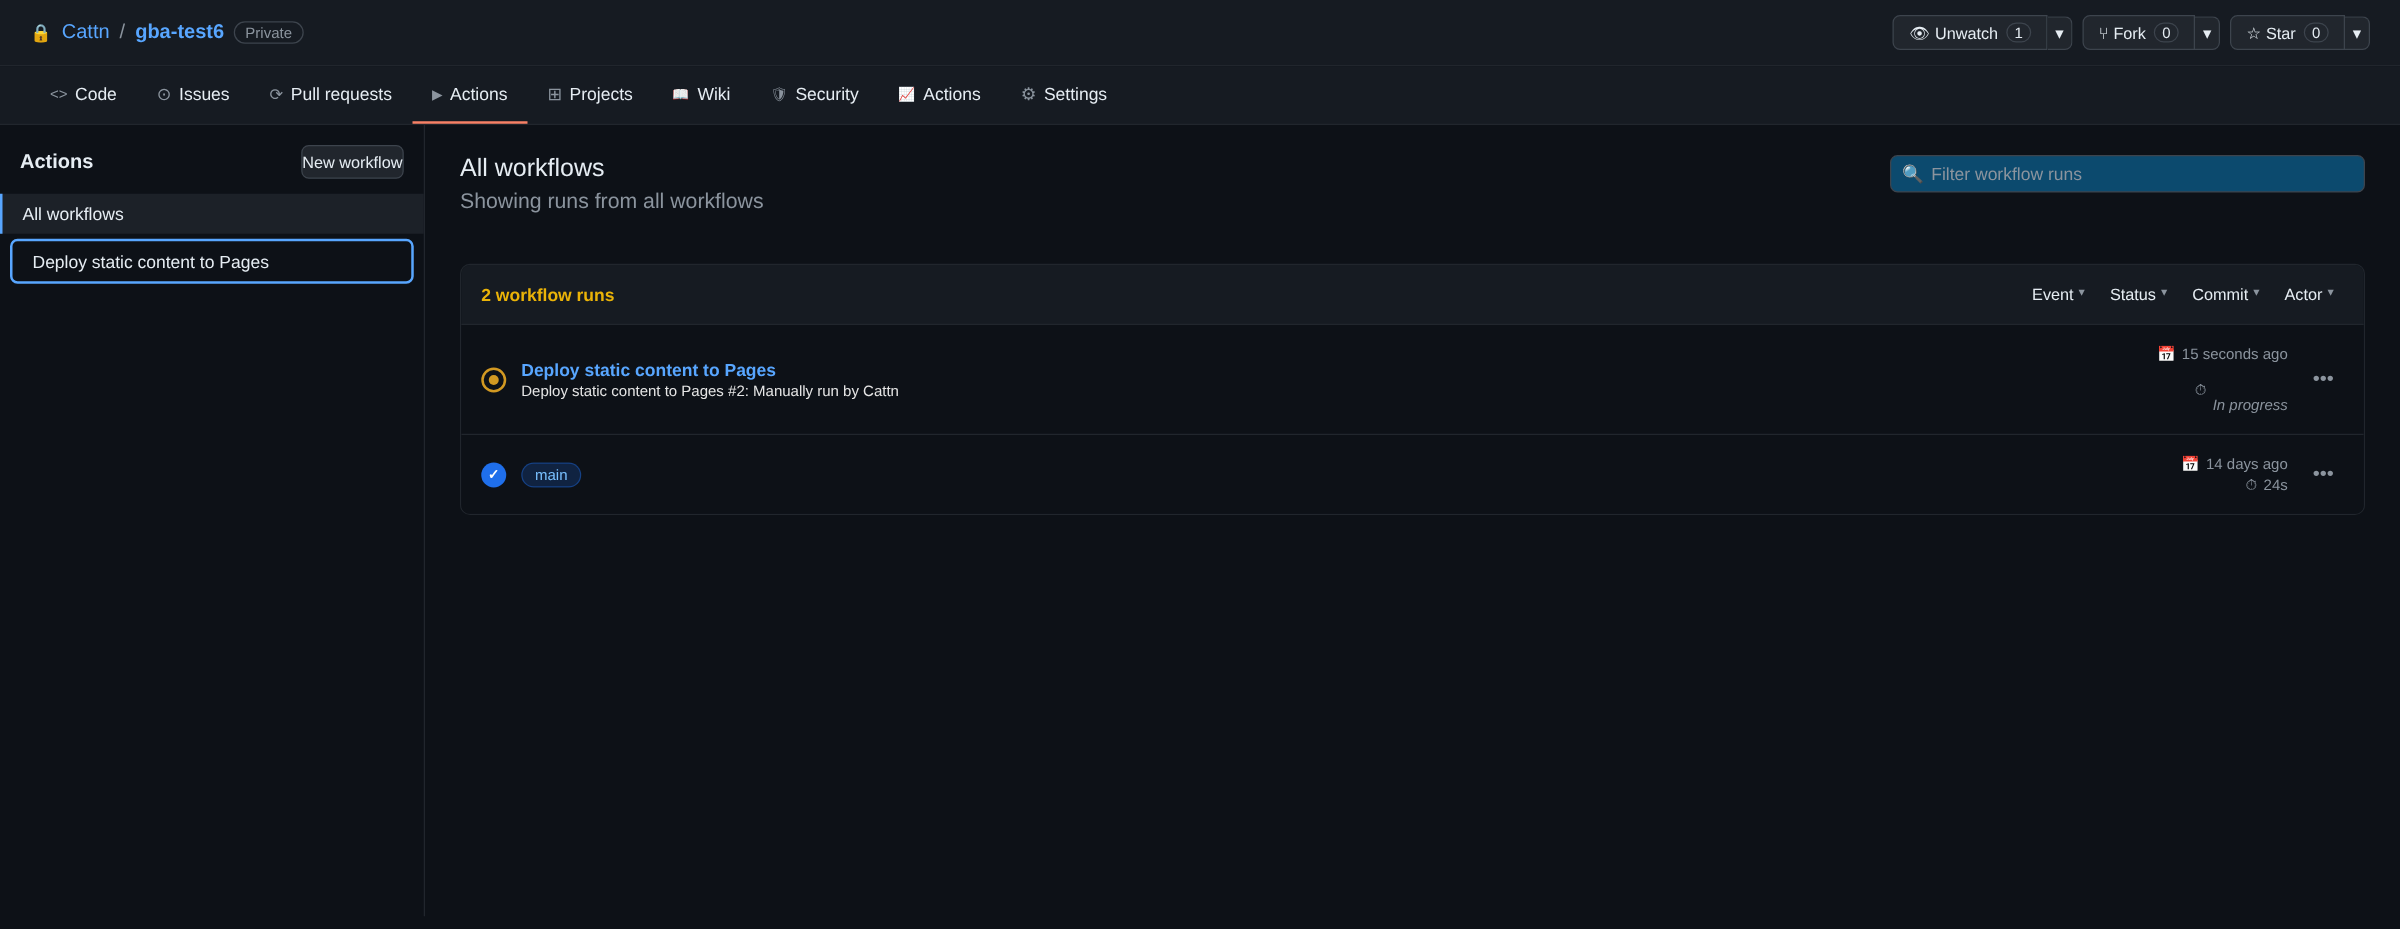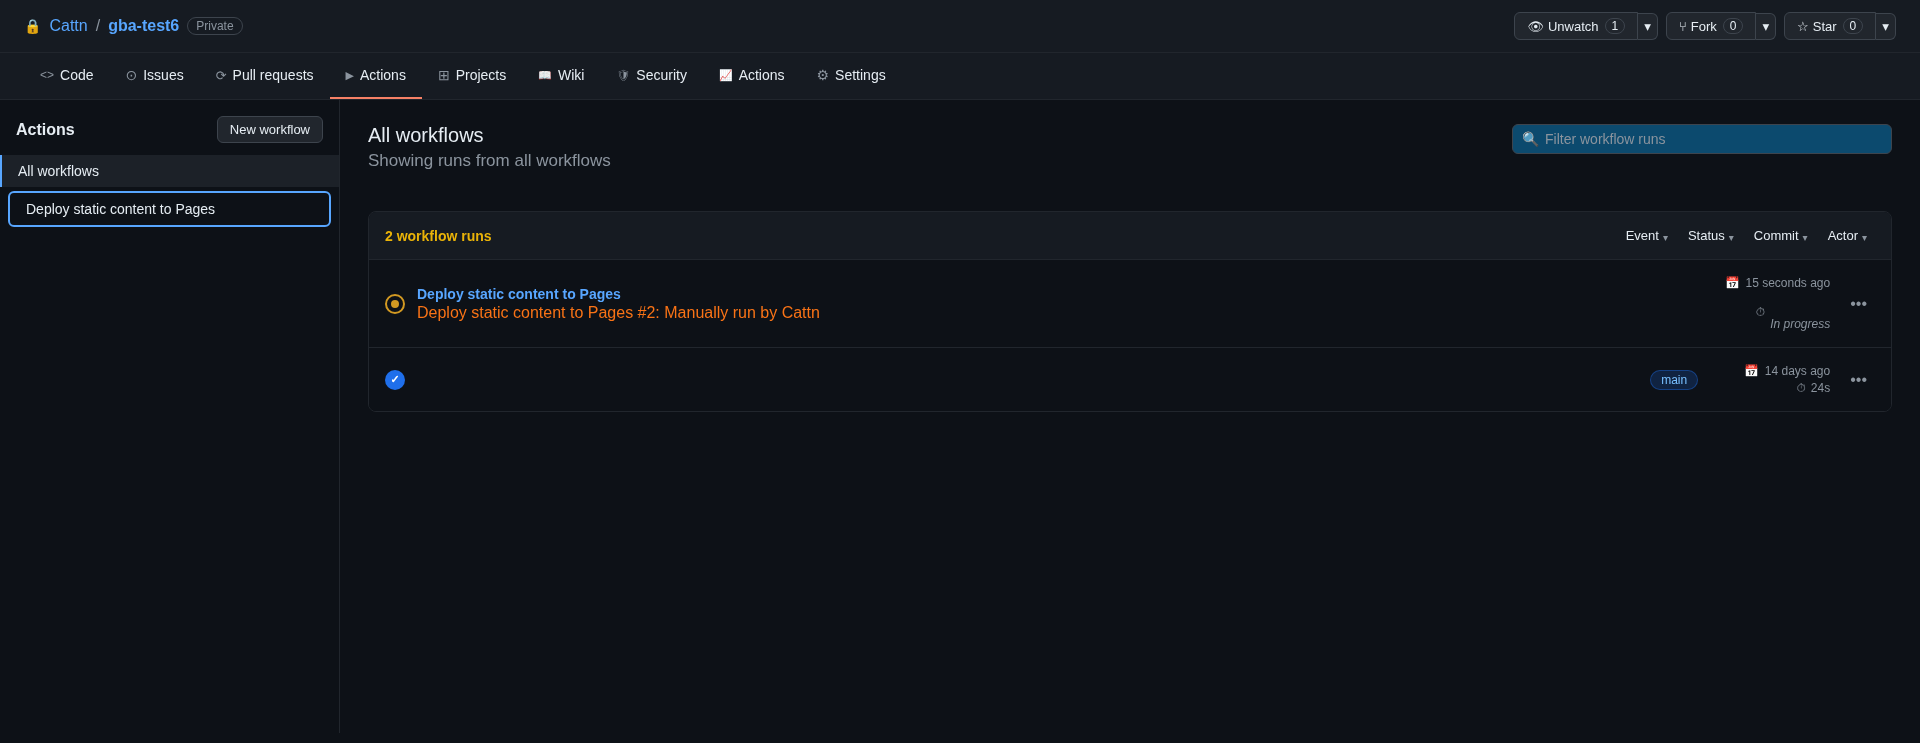--- a/index.html
+++ b/index.html
@@ -120,21 +120,21 @@
     }
     .sidebar-title {
       font-size: 16px;
       font-weight: 600;
       color: #e6edf3;
     }
     .new-workflow-btn {
       background: #21262d;
       border: 1px solid #3d444d;
       border-radius: 6px;
-      padding: 5px 12px;
+      padding: 5px 0;
       color: #e6edf3;
       font-size: 13px;
       cursor: pointer;
       font-weight: 500;
     }
 
     .sidebar-item {
       display: flex;
       align-items: center;
       padding: 8px 16px;
@@ -220,21 +220,21 @@
       font-size: 14px;
       font-weight: 600;
       color: #eab308;
     }
     .runs-filters {
       display: flex;
       gap: 4px;
     }
     .filter-btn {
       display: flex;
-      align-items: flex-end;
+      align-items: flex-start;
       gap: 4px;
       background: transparent;
       border: none;
       color: #e6edf3;
       font-size: 13px;
       cursor: pointer;
       padding: 4px 8px;
       border-radius: 4px;
     }
     .chevron { font-size: 10px; color: #8b949e; }
@@ -270,22 +270,22 @@
 
     .run-info {
       flex: 1;
     }
     .run-title {
       font-size: 14px;
       font-weight: 600;
       color: #58a6ff;
     }
     .run-description {
-      font-size: 16px;
-      color: #f97316;
+      font-size: 12px;
+      color: #e5e5e5;
       margin-top: 2px;
     }
 
     .run-branch-badge {
       background: #1f6feb33;
       border: 1px solid #1f6feb66;
       border-radius: 20px;
       padding: 2px 10px;
       font-size: 12px;
       color: #79c0ff;
@@ -481,21 +481,21 @@
             <span style="font-style:italic;margin-top:24px;">In progress</span>
           </div>
         </div>
         <button class="run-more-btn">•••</button>
       </div>
 
       <div class="run-row">
         <div class="run-status-icon run-status-success">
           <span class="success-check">✓</span>
         </div>
-        <div style="flex:1;display:flex;align-items:center;justify-content:flex-end;">
+        <div style="flex:1;display:flex;align-items:center;">
           <span class="run-branch-badge">main</span>
         </div>
         <div class="run-time">
           <div class="run-time-item">
             <span>📅</span>
             <span>14 days ago</span>
           </div>
           <div class="run-time-item">
             <span>⏱</span>
             <span>24s</span>

